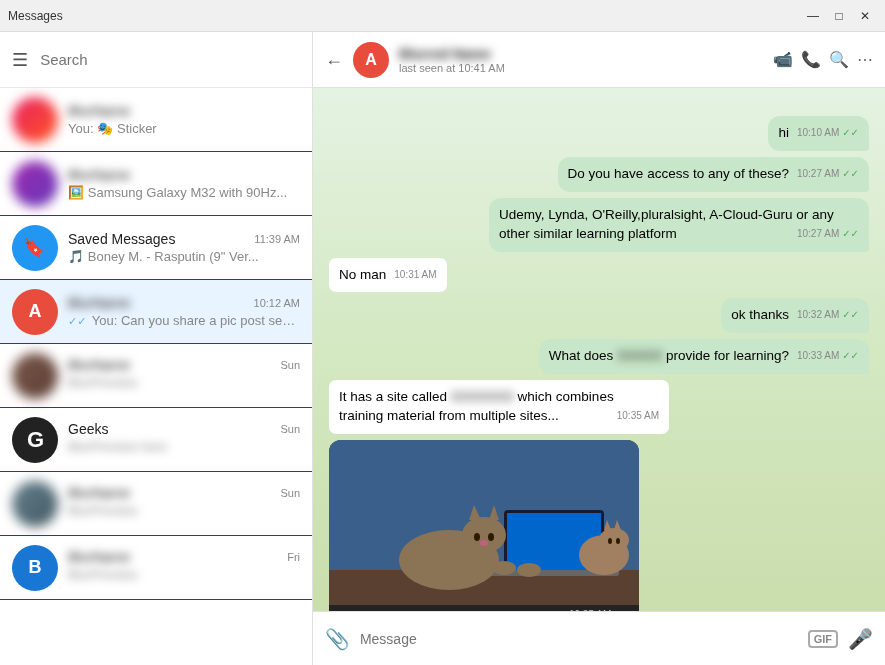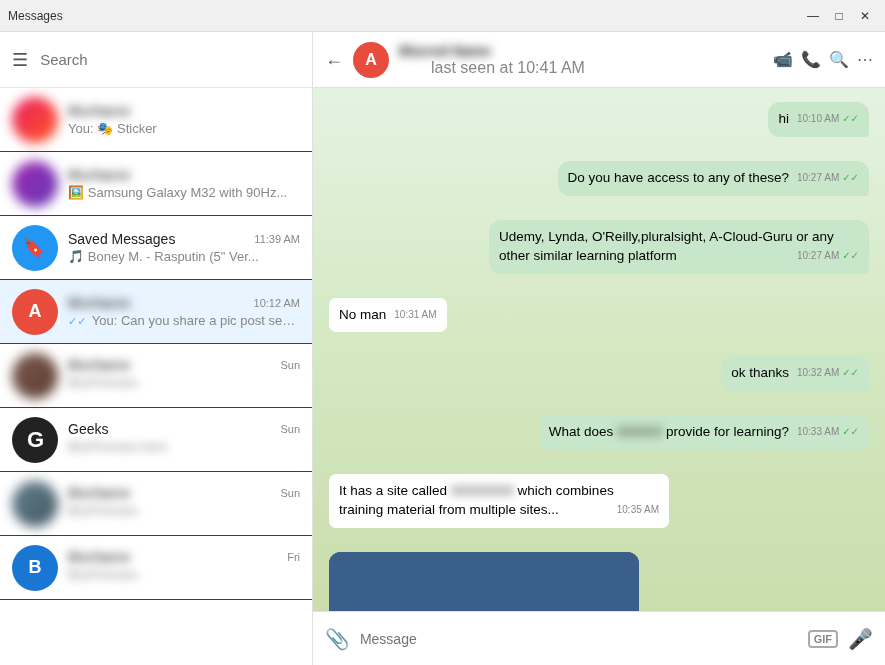--- a/index.html
+++ b/index.html
@@ -112,32 +112,32 @@
     .back-btn { font-size: 18px; color: #555; cursor: pointer; }
     .contact-avatar {
       width: 36px; height: 36px;
       border-radius: 50%;
       background: #e74c3c;
       display: flex; align-items: center; justify-content: center;
       color: #fff; font-weight: bold; font-size: 16px;
     }
     .contact-info { flex: 1; }
     .contact-name { font-size: 14px; font-weight: 600; color: #222; filter: blur(5px); }
-    .contact-status { font-size: 16px; color: #888; margin-left: 32px; }
+    .contact-status { font-size: 11px; color: #888; }
     .topbar-actions { display: flex; gap: 8px; align-items: center; }
     .topbar-icon { font-size: 16px; color: #666; cursor: pointer; }
 
     
     .messages-area {
       flex: 1;
       overflow-y: auto;
-      padding: 14px 16px;
+      padding: 28px 16px;
       display: flex;
       flex-direction: column;
-      gap: 24px;
+      gap: 6px;
     }
 
     .msg {
       display: flex;
       max-width: 75%;
     }
     .msg.sent { align-self: flex-end; }
     .msg.received { align-self: flex-start; }
 
     .bubble {
@@ -279,21 +279,21 @@
         </div>
       </div>
 
       <div class="chat-item">
         <div class="avatar" style="background:#2196f3;">🔖</div>
         <div class="chat-info">
           <div class="chat-name-row">
             <span class="chat-name">Saved Messages</span>
             <span class="chat-time">11:39 AM</span>
           </div>
-          <div class="chat-preview">🎵 Boney M. - Rasputin (5" Ver...</div>
+          <div class="chat-preview">🎵 Boney M. - Rasputin (9" Ver...</div>
         </div>
       </div>
 
       <div class="chat-item active">
         <div class="avatar" style="background:#e74c3c;">A</div>
         <div class="chat-info">
           <div class="chat-name-row">
             <span class="chat-name blurred-text">BlurName</span>
             <span class="chat-time">10:12 AM</span>
           </div>

